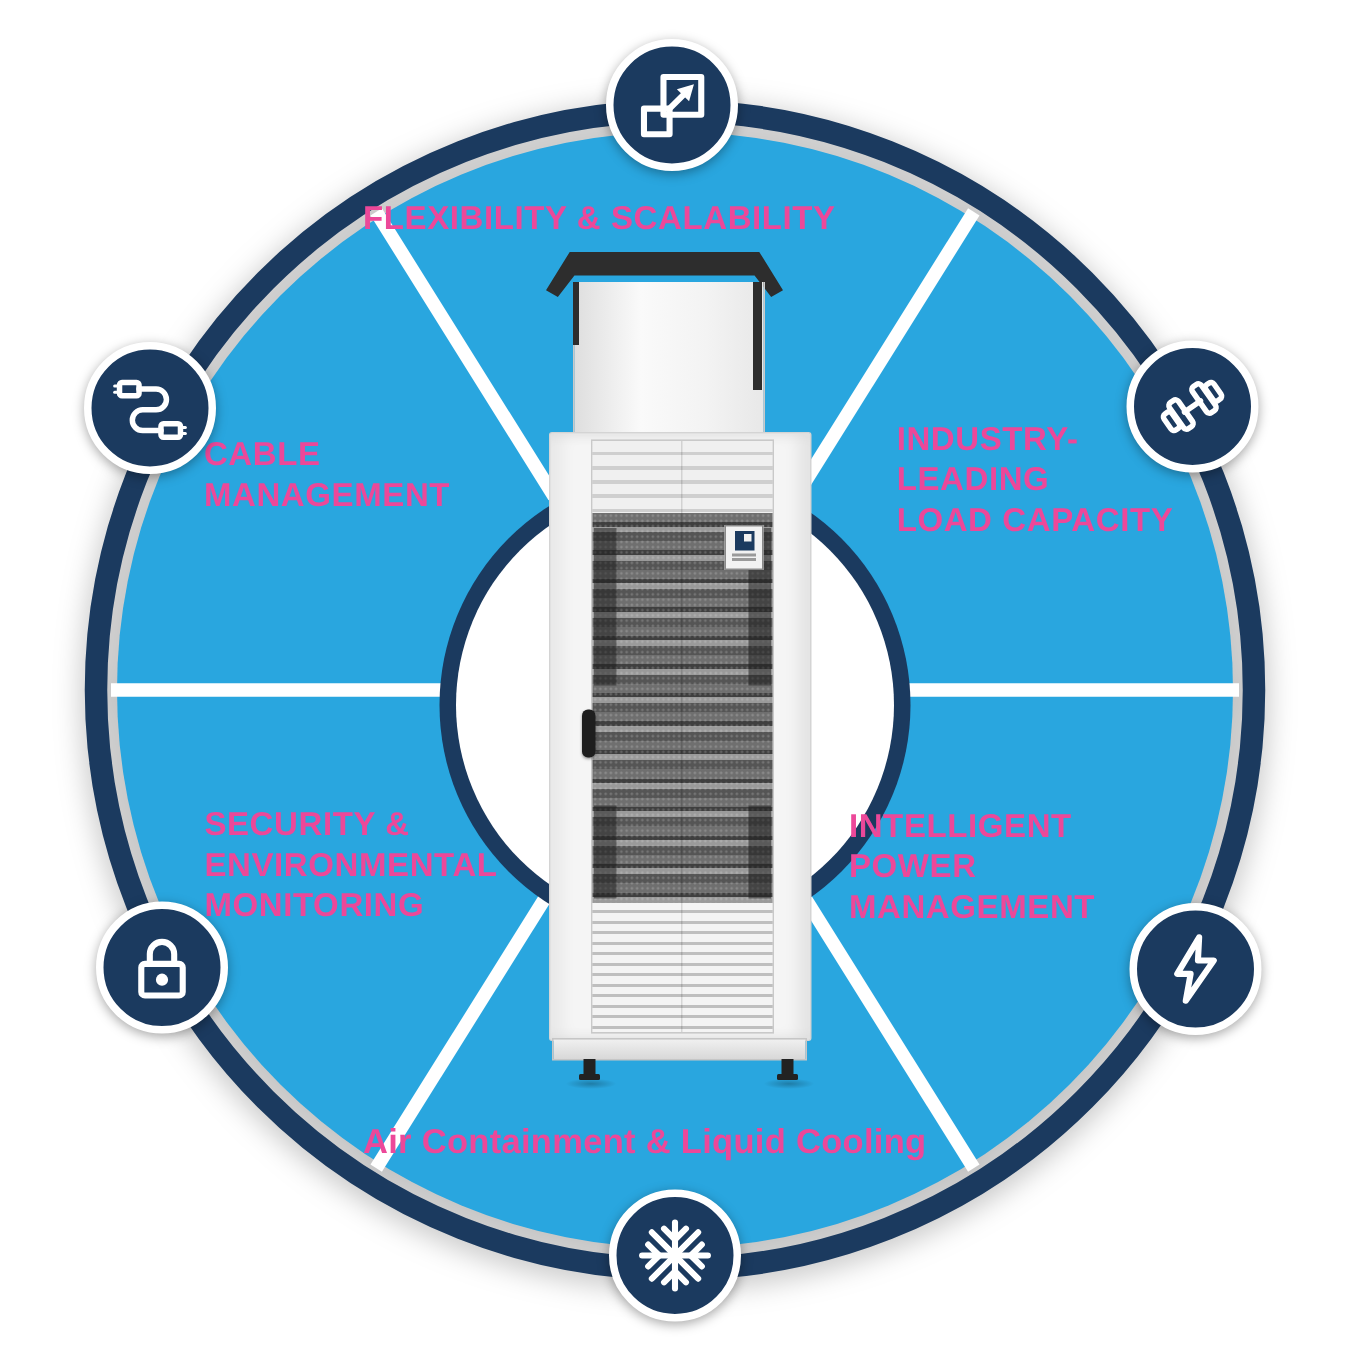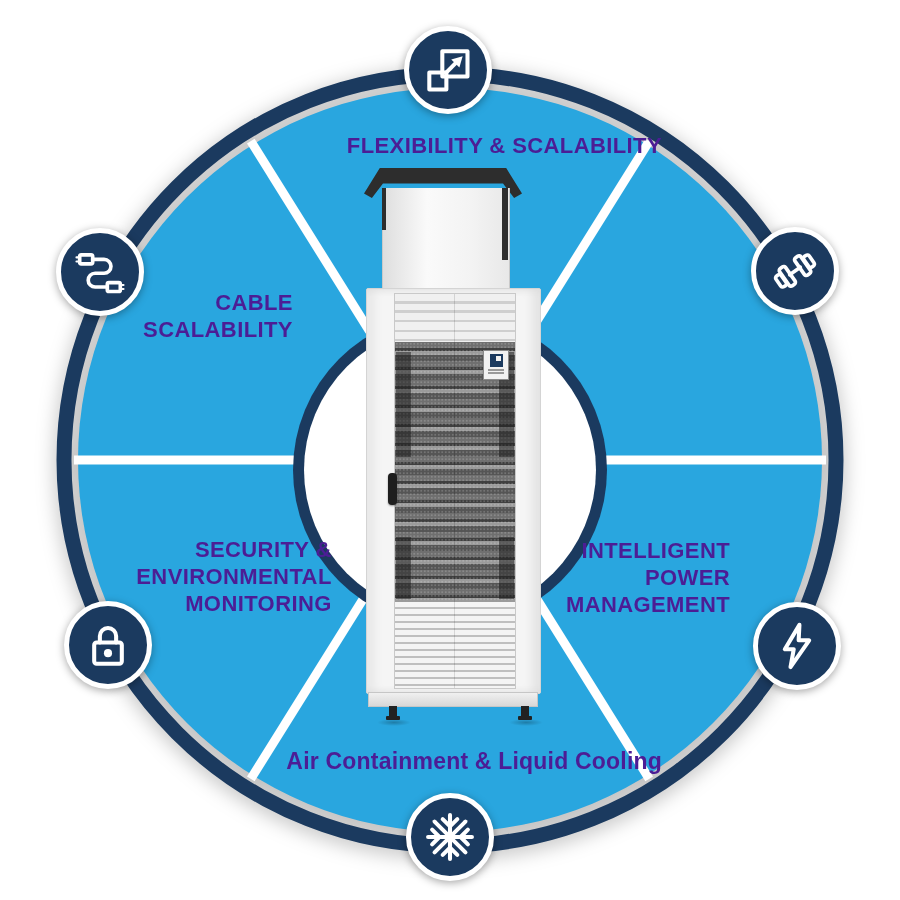--- a/index.html
+++ b/index.html
@@ -10,21 +10,21 @@
   .wheel-svg{position:absolute;left:0;top:0;z-index:1;
              filter:drop-shadow(0 4px 10px rgba(0,0,0,.28));}
   .disc{fill:var(--wheel-blue,#29A6DF);}
   .divider{stroke:#fff;stroke-width:9;}
   .hub-ring{fill:var(--navy-dark,#1B3A5F);}
   .hub{fill:#fff;}
   .ring{fill:none;stroke:var(--navy-dark,#1B3A5F);stroke-width:15;}
 
   
   .seg-label{position:absolute;transform:translate(-50%,-50%);z-index:2;
-             color:#4c1d95;font-weight:bold;text-align:right;white-space:pre-line;
+             color:#ec4899;font-weight:bold;text-align:left;white-space:pre-line;
              font-size:22px;line-height:1.22;letter-spacing:.4px;}
   .lbl-flexibility{left:452px;top:146px;width:420px;}
   .lbl-cable{left:218px;top:317px;}
   .lbl-load{left:690px;top:320px;}
   .lbl-security{left:234px;top:577px;}
   .lbl-power{left:648px;top:578px;}
   .lbl-thermal{left:452px;top:736px;font-size:23px;width:420px;}
   .lbl-thermal-sub{left:452px;top:761px;font-size:23px;letter-spacing:.2px;width:420px;}
 
   
@@ -94,29 +94,32 @@
     <line class="divider" x1="369.5" y1="331.1" x2="250.8" y2="141.2"></line>
     <line class="divider" x1="298" y1="460" x2="74" y2="460"></line>
     <line class="divider" x1="369.5" y1="588.9" x2="250.8" y2="778.8"></line>
     <line class="divider" x1="530.5" y1="588.9" x2="649.2" y2="778.8"></line>
     <circle class="hub-ring" cx="450" cy="470" r="157"></circle>
     <circle class="hub" cx="450" cy="470" r="146"></circle>
     <circle class="ring" cx="450" cy="460" r="386"></circle>
   </svg>
 
   <div class="seg-label lbl-flexibility">FLEXIBILITY &amp; SCALABILITY</div>
+  <div class="seg-label lbl-load">INDUSTRY-
+LEADING
+LOAD CAPACITY</div>
   <div class="seg-label lbl-power">INTELLIGENT
 POWER
 MANAGEMENT</div>
   <div class="seg-label lbl-thermal-sub">Air Containment &amp; Liquid Cooling</div>
   <div class="seg-label lbl-security">SECURITY &amp;
 ENVIRONMENTAL
 MONITORING</div>
   <div class="seg-label lbl-cable">CABLE
-SCALABILITY</div>
+MANAGEMENT</div>
 
   <div class="icon-badge badge-top">
     <svg width="52" height="52" viewBox="0 0 64 64">
       <rect x="25" y="9" width="31" height="31"></rect>
       <rect x="9" y="35" width="21" height="21"></rect>
       <line x1="31" y1="34" x2="42" y2="23"></line>
       <polygon points="50,15 36,19 46,29" fill="#fff" stroke="none"></polygon>
     </svg>
   </div>
 

